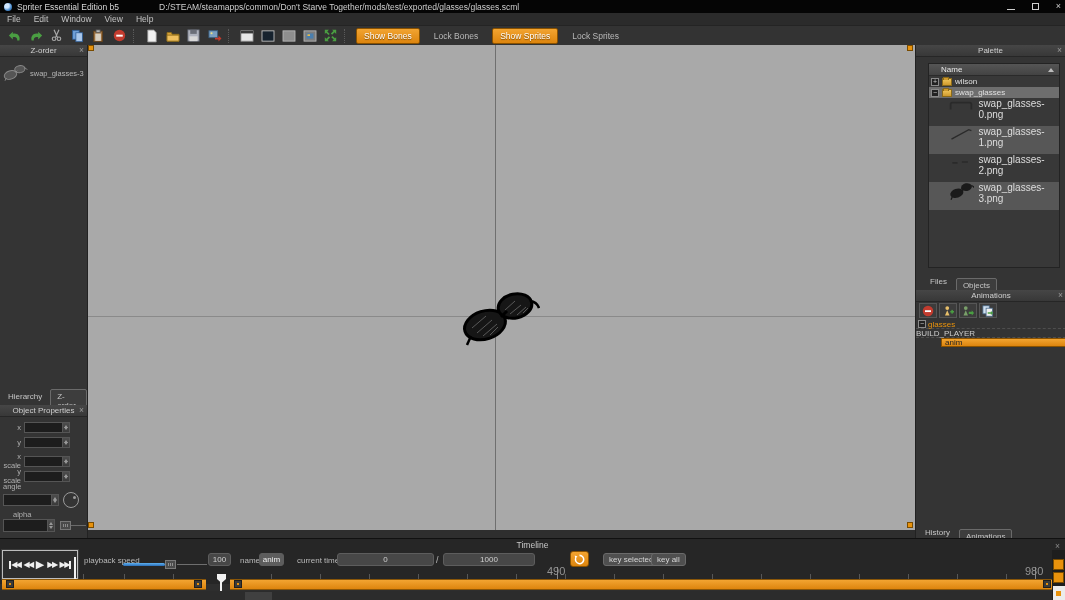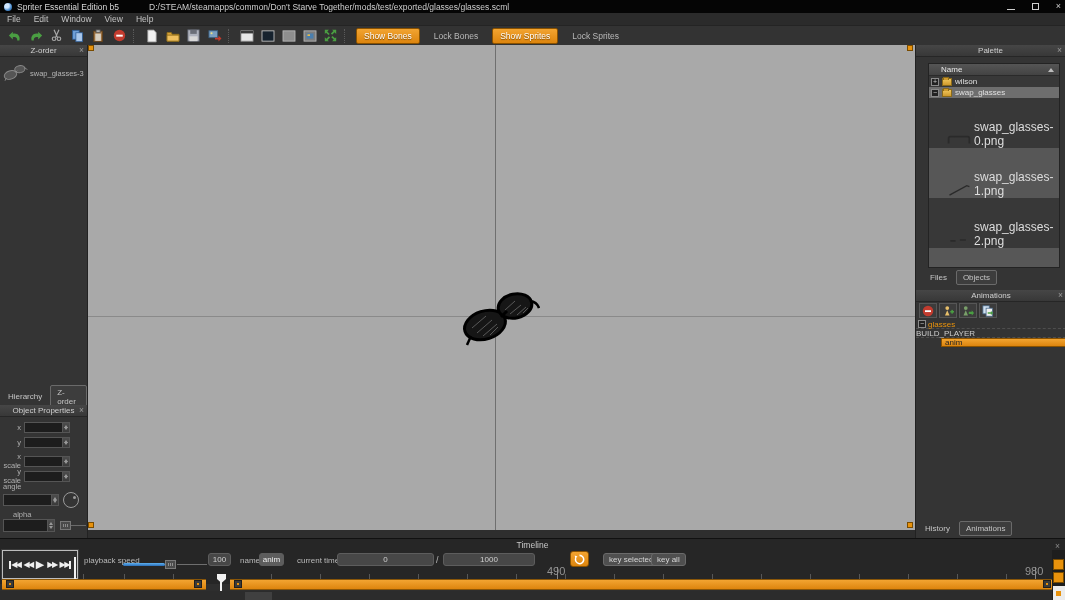--- a/index.html
+++ b/index.html
@@ -9,21 +9,21 @@
     background:#2e2e2e; font-family:"Liberation Sans", sans-serif;
     color:#cccccc; font-size:9px; -webkit-font-smoothing:antialiased;
   }
   .abs { position:absolute; }
 
   
   .titlebar { left:0; top:0; width:1065px; height:13px; background:#050505;
     display:flex; align-items:center; font-size:8.5px; color:#d8d8d8; }
   .appicon { width:8px; height:8px; border-radius:50%; margin:0 5px 0 4px;
     background:radial-gradient(circle at 35% 35%, #cfe6ff 0 30%, #4d8fd0 60%, #1c4e86 100%); }
-  .apptitle { margin-right:30px; white-space:nowrap; }
+  .apptitle { margin-right:40px; white-space:nowrap; }
   .filepath { color:#cfcfcf; white-space:nowrap; }
   .wincontrols { position:absolute; right:4px; top:0; height:13px; display:flex; gap:17px; align-items:center; color:#cfcfcf; }
   .minico { width:8px; height:1px; background:#cfcfcf; display:inline-block; }
   .maxico { width:7px; height:7px; border:1px solid #cfcfcf; display:inline-block; }
   .closeico { font-size:9px; line-height:9px; }
 
   
   .menubar { left:0; top:13px; width:1065px; height:13px; background:#2b2b2b;
     display:flex; align-items:center; gap:13px; padding-left:7px; color:#c2c2c2; font-size:8.5px;
     border-bottom:1px solid #242424; }
@@ -36,21 +36,21 @@
   .tsep { width:5px; height:14px; margin:0 3px; border-left:1px dotted #5a5a5a; }
   .obtn { background:linear-gradient(#f2a431,#dd850e); border:1px solid #8a5200; border-radius:2px;
     color:#fff; font-size:8.5px; padding:2px 7px; margin:0 4px; text-shadow:0 1px 1px #7a4800; }
   .gbtn { color:#b9b9b9; font-size:8.5px; padding:2px 6px; margin:0 4px; }
 
   
   .phead { background:linear-gradient(#464646,#383838); border-bottom:1px solid #262626;
     height:12px; display:flex; align-items:center; justify-content:center; font-size:8px; color:#cfcfcf; position:relative; }
   .phead .x { position:absolute; right:3px; top:1px; color:#9a9a9a; font-size:8.5px; line-height:9px; }
   .tabbtn { font-size:8px; color:#c5c5c5; padding:2px 6px; }
-  .tabbtn.active { border:1px solid #6a6a6a; border-radius:2px; background:#3d3d3d; }
+  .tabbtn.active { border:1px solid #6a6a6a; border-radius:2px; background:#3d3d3d;margin-top:8px; }
 
   
   .leftpanel { left:0; top:45px; width:88px; height:343px; background:#343434; border-right:1px solid #222; }
   .zitem { position:absolute; left:0; top:14px; width:88px; height:28px; display:flex; align-items:center; color:#b5b5b5; font-size:7.5px; }
   .lefttabs { left:0; top:388px; width:88px; height:17px; background:#343434; display:flex; align-items:center; gap:2px; padding-left:2px; border-right:1px solid #222;}
 
   
   .oppanel { left:0; top:405px; width:88px; height:133px; background:#343434; border-right:1px solid #222; }
   .oprow { position:absolute; display:flex; align-items:center; }
   .oplabel { width:24px; text-align:right; padding-right:3px; color:#b0b0b0; font-size:7.5px; }
@@ -80,21 +80,21 @@
   .treehead { height:12px; background:linear-gradient(#555,#434343); border-bottom:1px solid #2a2a2a;
     display:flex; align-items:center; padding-left:12px; color:#e8e8e8; font-size:8px; position:relative; }
   .sortarrow { position:absolute; right:5px; top:4px; width:0; height:0;
     border-left:3px solid transparent; border-right:3px solid transparent; border-bottom:4px solid #bdbdbd; }
   .folderrow { height:11px; display:flex; align-items:center; font-size:8px; color:#e0e0e0; gap:3px; padding-left:2px; }
   .folderrow.selected { background:#6e6e6e; }
   .expander { width:8px; height:8px; border:1px solid #8a8a8a; background:#222; color:#ccc; font-size:7px;
     line-height:6px; text-align:center; flex:0 0 auto; }
   .foldericon { width:10px; height:8px; background:linear-gradient(#f0c75e,#d09a2c); border:1px solid #8a6a1a; position:relative; flex:0 0 auto; }
   .foldericon::before { content:""; position:absolute; left:0; top:-2px; width:4px; height:2px; background:#d09a2c; border:1px solid #8a6a1a; border-bottom:none; }
-  .filerow { height:50px; display:flex; align-items:flex-end; font-size:12px; color:#dedede; }
+  .filerow { height:28px; display:flex; align-items:flex-start; font-size:10px; color:#dedede; }
   .filerow.alt { background:#575757; }
   .filerow .thumb { width:40px; display:flex; justify-content:center; margin-left:14px; }
   .ftabs { position:absolute; left:8px; top:225px; display:flex; gap:3px; align-items:center; }
 
   .animpanel-head { position:absolute; left:0; top:245px; width:150px; }
   .animtools { position:absolute; left:3px; top:258px; display:flex; gap:2px; }
   .atool { width:18px; height:15px; border:1px solid #565656; background:#3c3c3c; display:flex; align-items:center; justify-content:center; }
   .animtree { position:absolute; left:0; top:275px; width:150px; font-size:8px; }
   .atrow { height:9px; display:flex; align-items:center; border-bottom:1px dashed #4e4e4e; }
   .orange-text { color:#e8920c; }

